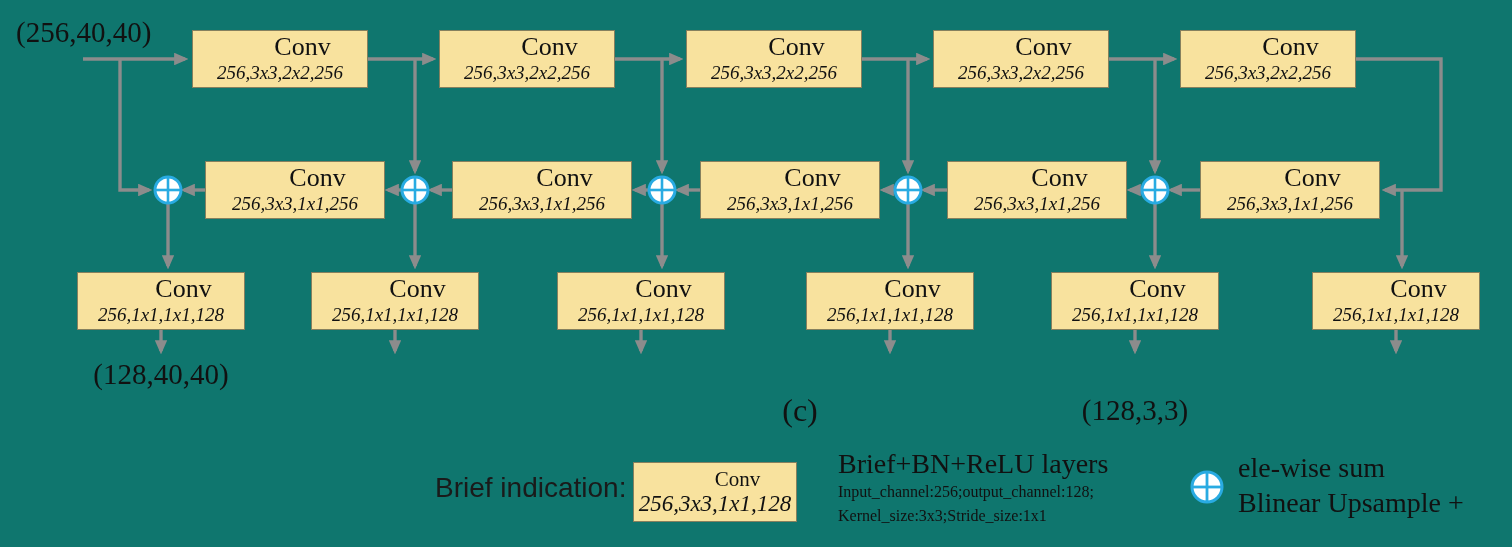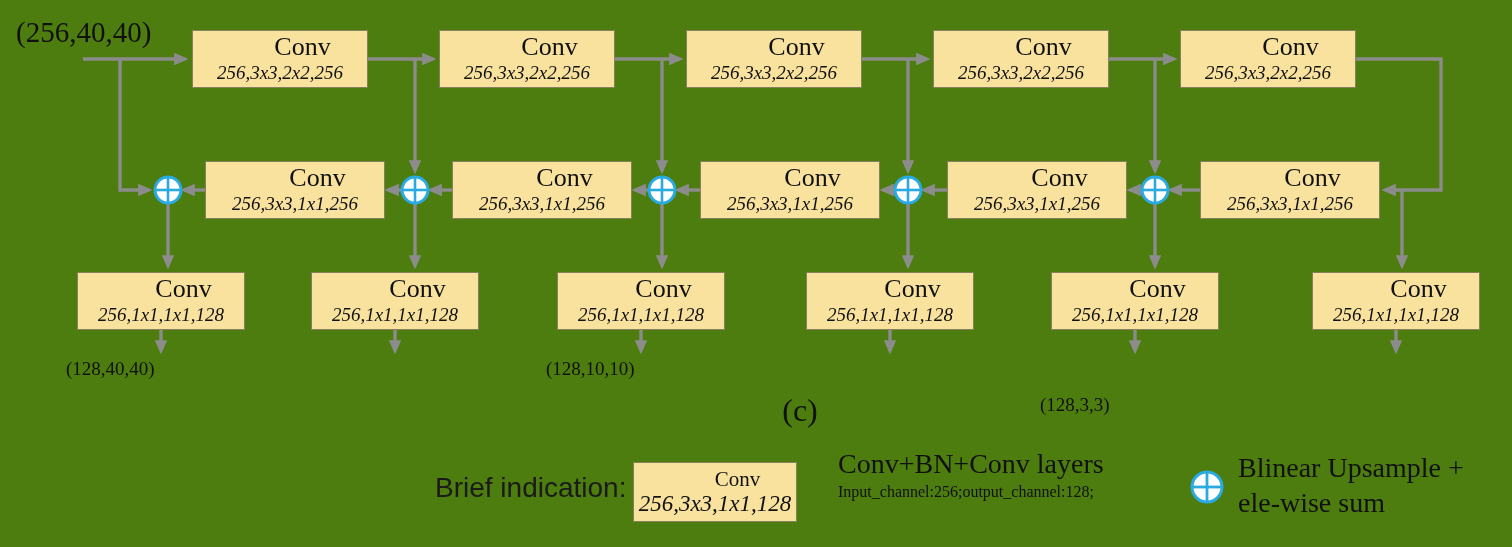--- a/index.html
+++ b/index.html
@@ -2,32 +2,32 @@
 <html><head>
 <meta charset="utf-8">
 <style>
   :root{
     --fill:#F8E29E;
     --bord:#85805E;
     --wire:#8C8C8C;
     --cyan:#29ABE2;
   }
   html,body{margin:0;padding:0;background:#ffffff;}
-  .stage{position:relative;width:1512px;height:547px;background:#4d7c0f;overflow:hidden;
+  .stage{position:relative;width:1512px;height:547px;background:#0f766e;overflow:hidden;
          font-family:"Liberation Serif","DejaVu Serif",serif;color:#111;}
   svg.wires{position:absolute;left:0;top:0;width:1512px;height:547px;}
   .conv{position:absolute;height:58px;background:var(--fill);border:1.6px solid var(--bord);
         box-sizing:border-box;text-align:center;}
   .conv .t{font-size:26px;line-height:30px;margin-top:1px;margin-left:45px;}
   .conv .p{font-size:19px;font-style:italic;line-height:22px;}
   .top{top:30px;width:176px;}
   .mid{top:161px;width:180px;}
   .bot{top:272px;width:168px;}
   .lbl{position:absolute;font-size:29px;white-space:nowrap;}
-  .outlbl{position:absolute;top:358px;width:190px;font-size:19px;}
+  .outlbl{position:absolute;top:358px;width:190px;text-align:center;font-size:29px;}
   .caption{position:absolute;left:760px;top:392px;width:80px;text-align:center;font-size:32px;}
   .legend-label{position:absolute;left:435px;top:472px;font-size:28px;
                 font-family:"Liberation Sans","DejaVu Sans",sans-serif;color:#1a1a1a;}
   .legend-box{top:462px;left:633px;width:164px;height:60px;}
   .legend-box .t{font-size:21px;line-height:26px;margin-top:3px;}
   .legend-box .p{font-size:23px;line-height:23px;}
   .legend-conv{position:absolute;left:838px;top:448px;}
   .legend-conv .big{font-size:28px;line-height:32px;}
   .legend-conv .small{font-size:16px;line-height:24px;}
   .legend-sum{position:absolute;left:1238px;top:450px;font-size:28px;line-height:35px;}
@@ -185,33 +185,33 @@
   <div class="conv bot" style="left:1051px;">
     <div class="t">Conv</div>
     <div class="p">256,1x1,1x1,128</div>
   </div>
   <div class="conv bot" style="left:1312px;">
     <div class="t">Conv</div>
     <div class="p">256,1x1,1x1,128</div>
   </div>
 
   <div class="outlbl" style="left:66px;">(128,40,40)</div>
-  <div class="outlbl" style="left:546px;">(128,10,10)</div>
   <div class="outlbl" style="left:1040px;margin-top:36px;">(128,3,3)</div>
 
   <div class="caption">(c)</div>
 
   <div class="legend-label">Brief indication:</div>
   <div class="conv legend-box" style="position:absolute;">
     <div class="t">Conv</div>
     <div class="p">256,3x3,1x1,128</div>
   </div>
   <div class="legend-conv">
-    <div class="big">Conv+BN+Conv layers</div>
+    <div class="big">Brief+BN+ReLU layers</div>
     <div class="small">Input_channel:256;output_channel:128;</div>
+    <div class="small">Kernel_size:3x3;Stride_size:1x1</div>
   </div>
   <div class="legend-sum">
+    <div>ele-wise sum</div>
     <div>Blinear Upsample +</div>
-    <div>ele-wise sum</div>
   </div>
 
 
 </div>
 
 </body></html>

